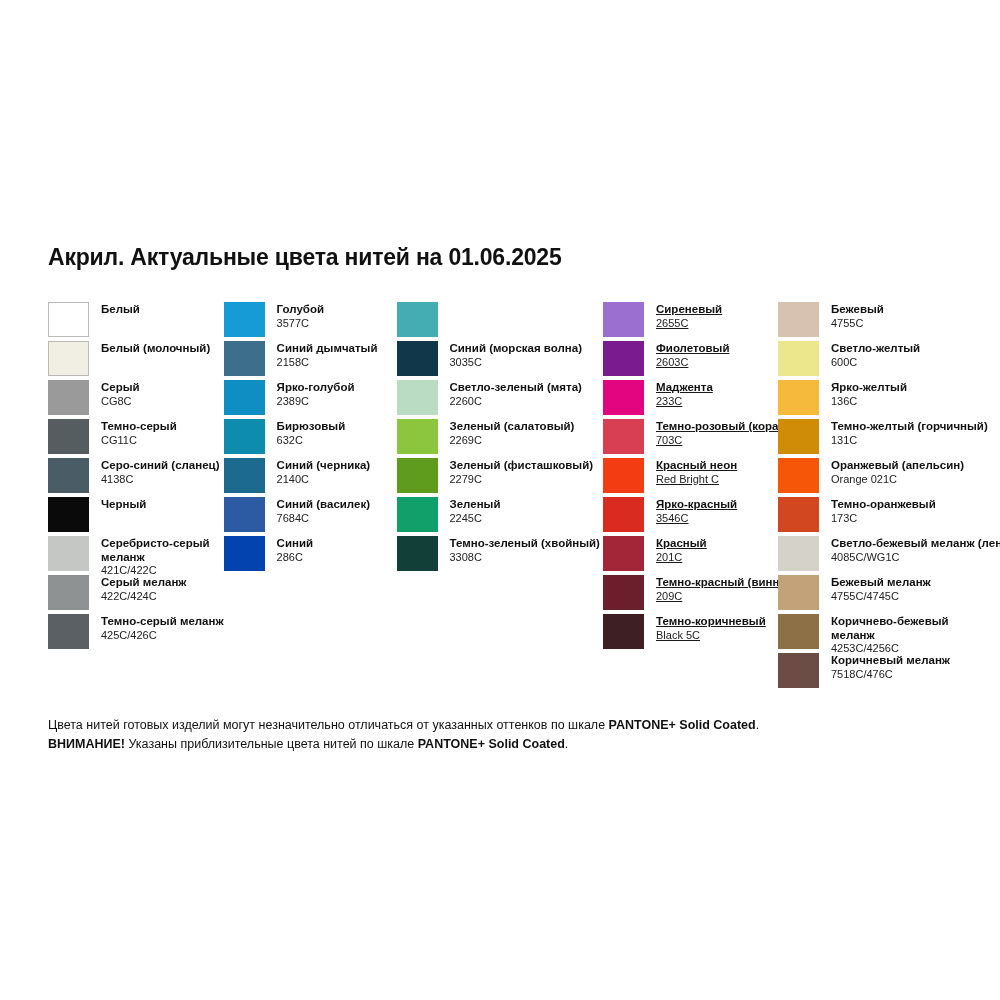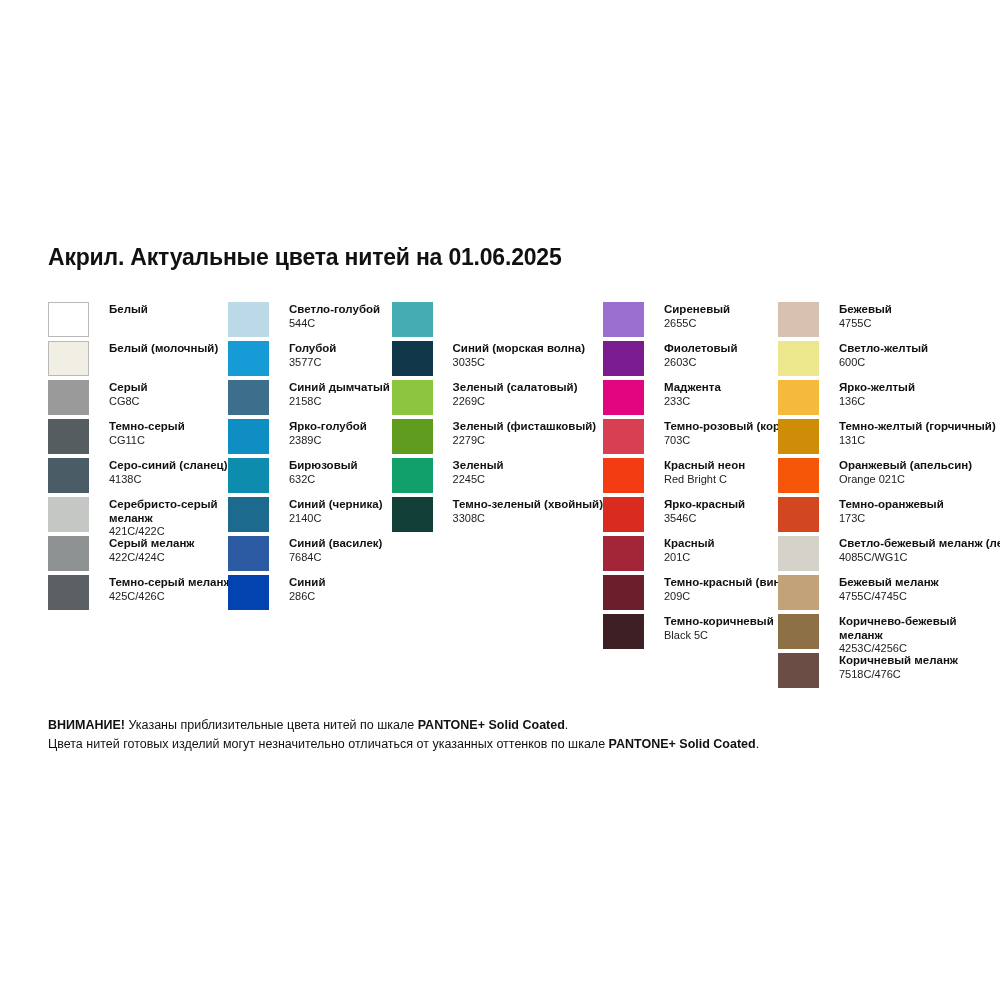--- a/index.html
+++ b/index.html
@@ -40,39 +40,39 @@
     display: flex;
     gap: 0;
   }
   .col {
     width: 190px;
     margin-right: 0;
   }
   .col.c0 { width: 180px; }
   .col.c1 { width: 180px; }
   .col.c2 { width: 215px; }
-  .col.c3 { width: 175px; }
+  .col.c3 { width: 175px; text-decoration: underline; }
   .col.c4 { width: 190px; }
   .swatch-row {
     display: flex;
     align-items: flex-start;
     height: 39px;
     margin-bottom: 0px;
   }
   .chip {
     width: 41px;
     height: 35px;
     flex: 0 0 41px;
     box-sizing: border-box;
   }
   .chip.bordered {
     border: 1px solid #b9b9b9;
   }
   .labels {
-    margin-left: 20px;
+    margin-left: 12px;
     padding-top: 1px;
     line-height: 1.18;
   }
   .name {
     font-size: 11.5px;
     font-weight: bold;
     color: #111111;
     white-space: nowrap;
   }
   .name.two-line {
@@ -134,20 +134,27 @@
         </div>
       </div>
       <div class="swatch-row">
         <div class="chip" style="background:#4a5d66"></div>
         <div class="labels">
           <div class="name">Серо-синий (сланец)</div>
           <div class="code">4138C</div>
         </div>
       </div>
       <div class="swatch-row">
+        <div class="chip" style="background:#0a0a0a"></div>
+        <div class="labels">
+          <div class="name">Черный</div>
+          <div class="code"></div>
+        </div>
+      </div>
+      <div class="swatch-row">
         <div class="chip" style="background:#c5c7c5"></div>
         <div class="labels">
           <div class="name two-line">Серебристо-серый меланж</div>
           <div class="code">421C/422C</div>
         </div>
       </div>
       <div class="swatch-row">
         <div class="chip" style="background:#8e9292"></div>
         <div class="labels">
           <div class="name">Серый меланж</div>
@@ -158,27 +165,20 @@
         <div class="chip" style="background:#5a6063"></div>
         <div class="labels">
           <div class="name">Темно-серый меланж</div>
           <div class="code">425C/426C</div>
         </div>
       </div>
     </div>
 
     <div class="col c1">
       <div class="swatch-row">
-        <div class="chip" style="background:#bcd9e8"></div>
-        <div class="labels">
-          <div class="name">Светло-голубой</div>
-          <div class="code">544C</div>
-        </div>
-      </div>
-      <div class="swatch-row">
         <div class="chip" style="background:#169bd7"></div>
         <div class="labels">
           <div class="name">Голубой</div>
           <div class="code">3577C</div>
         </div>
       </div>
       <div class="swatch-row">
         <div class="chip" style="background:#3d6e8c"></div>
         <div class="labels">
           <div class="name">Синий дымчатый</div>
@@ -227,20 +227,27 @@
         <div class="chip" style="background:#44adb4"></div>
       </div>
       <div class="swatch-row">
         <div class="chip" style="background:#10384a"></div>
         <div class="labels">
           <div class="name">Синий (морская волна)</div>
           <div class="code">3035C</div>
         </div>
       </div>
       <div class="swatch-row">
+        <div class="chip" style="background:#b9dcc3"></div>
+        <div class="labels">
+          <div class="name">Светло-зеленый (мята)</div>
+          <div class="code">2260C</div>
+        </div>
+      </div>
+      <div class="swatch-row">
         <div class="chip" style="background:#8cc63f"></div>
         <div class="labels">
           <div class="name">Зеленый (салатовый)</div>
           <div class="code">2269C</div>
         </div>
       </div>
       <div class="swatch-row">
         <div class="chip" style="background:#5f9c1e"></div>
         <div class="labels">
           <div class="name">Зеленый (фисташковый)</div>
@@ -399,20 +406,20 @@
           <div class="name">Коричневый меланж</div>
           <div class="code">7518C/476C</div>
         </div>
       </div>
     </div>
 
   </div>
 
   <div id="notice">
     <div>
+      <span>Цвета нитей готовых изделий могут незначительно отличаться от указанных оттенков по шкале </span><span class="b">PANTONE+ Solid Coated</span><span>.</span>
+    </div>
+    <div>
       <span class="b">ВНИМАНИЕ!</span><span> Указаны приблизительные цвета нитей по шкале </span><span class="b">PANTONE+ Solid Coated</span><span>.</span>
     </div>
-    <div>
-      <span>Цвета нитей готовых изделий могут незначительно отличаться от указанных оттенков по шкале </span><span class="b">PANTONE+ Solid Coated</span><span>.</span>
-    </div>
   </div>
 
 </div>
 
 </body></html>

